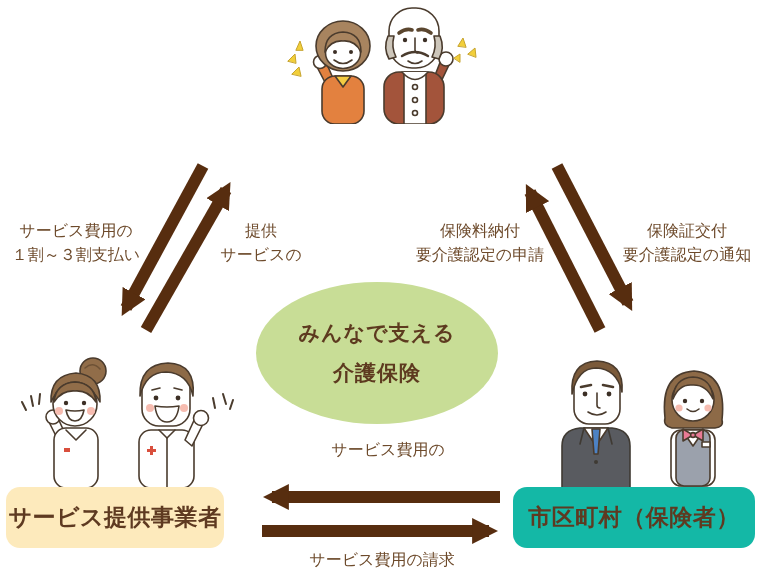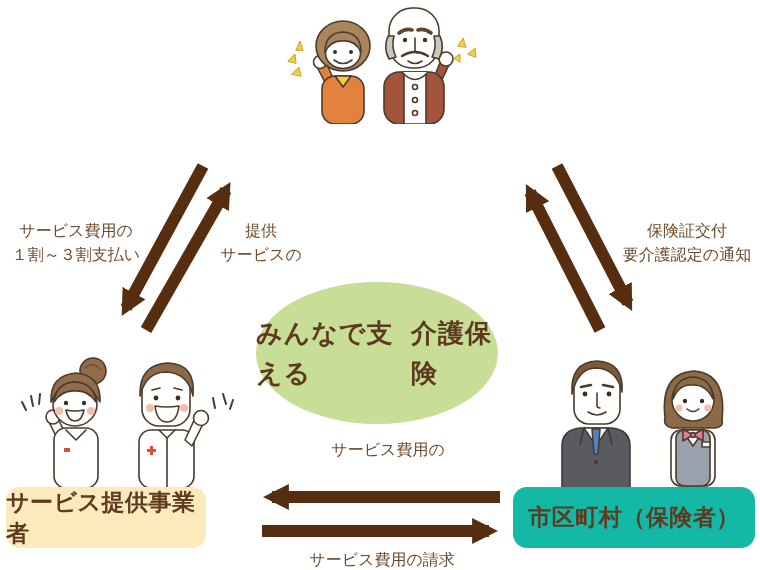--- a/index.html
+++ b/index.html
@@ -8,27 +8,27 @@
     font-family:"DejaVu Sans","Liberation Sans",sans-serif;overflow:hidden;
   }
   .canvas *{box-sizing:border-box;}
   .illus{position:absolute;z-index:1;}
   .arrow-layer{position:absolute;left:0;top:0;z-index:2;}
   .node{
     position:absolute;z-index:3;display:flex;align-items:center;justify-content:center;
     border-radius:14px;font-weight:bold;font-size:23px;color:#5e3a21;letter-spacing:0.5px;
   }
   .node-insured{left:268px;top:120px;width:216px;height:67px;background:#f7dbd3;}
-  .node-provider{left:6px;top:487px;width:200px;height:61px;background:#fdeabc;}
+  .node-provider{left:6px;top:487px;width:218px;height:61px;background:#fdeabc;}
   .node-municipality{left:513px;top:487px;width:242px;height:61px;background:#14b8a6;}
   .center-ellipse{
     position:absolute;z-index:2;left:256px;top:282px;width:242px;height:142px;
     background:#c8dd96;border-radius:50%;
-    display:flex;flex-direction:row;align-items:center;justify-content:center;
-    font-weight:bold;font-size:26px;line-height:40px;color:#5d3a1f;letter-spacing:1px;
+    display:flex;flex-direction:column;align-items:center;justify-content:center;
+    font-weight:bold;font-size:21px;line-height:40px;color:#5d3a1f;letter-spacing:1px;
   }
   .alabel{
     position:absolute;z-index:4;text-align:center;font-size:16px;line-height:24px;
     color:#6d4a2b;white-space:nowrap;
   }
   .alabel span{display:block;}
   .lbl-copay{left:-8px;top:219px;width:168px;}
   .lbl-service{left:195px;top:219px;width:132px;}
   .lbl-premium{left:394px;top:219px;width:172px;}
   .lbl-certificate{left:598px;top:219px;width:178px;}
@@ -245,20 +245,24 @@
   </div>
 
   <div class="alabel lbl-copay">
     <span>サービス費用の</span>
     <span>１割～３割支払い</span>
   </div>
   <div class="alabel lbl-service">
     <span>提供</span>
     <span>サービスの</span>
   </div>
+  <div class="alabel lbl-premium">
+    <span>保険料納付</span>
+    <span>要介護認定の申請</span>
+  </div>
   <div class="alabel lbl-certificate">
     <span>保険証交付</span>
     <span>要介護認定の通知</span>
   </div>
   <div class="alabel lbl-reimbursement">
     <span>サービス費用の</span>
   </div>
   <div class="alabel lbl-billing">
     <span>サービス費用の請求</span>
   </div>

